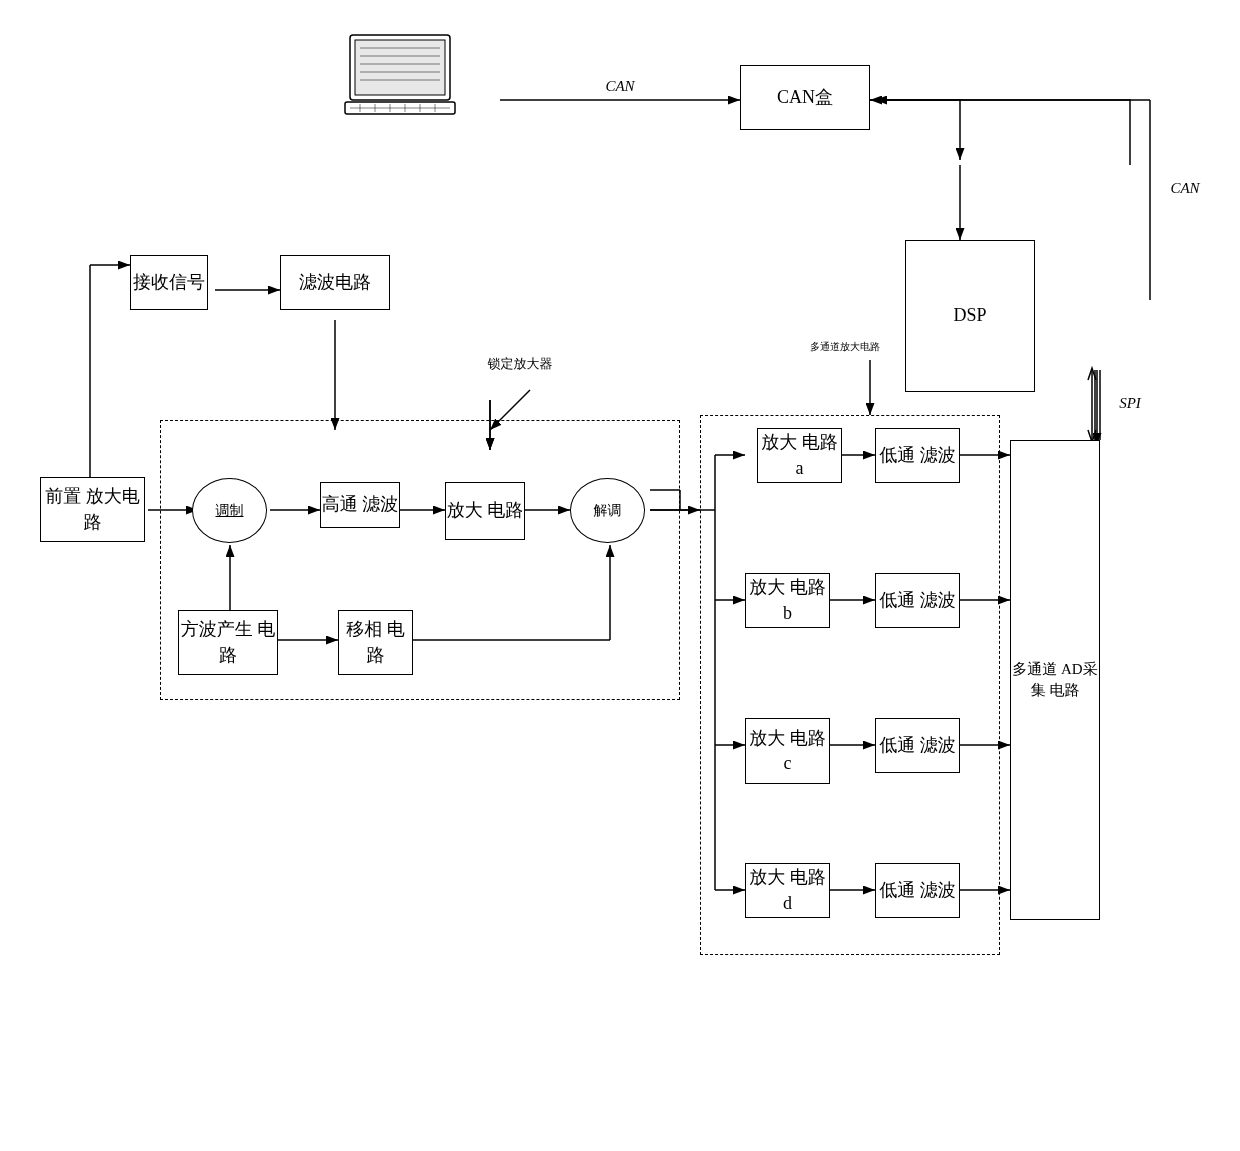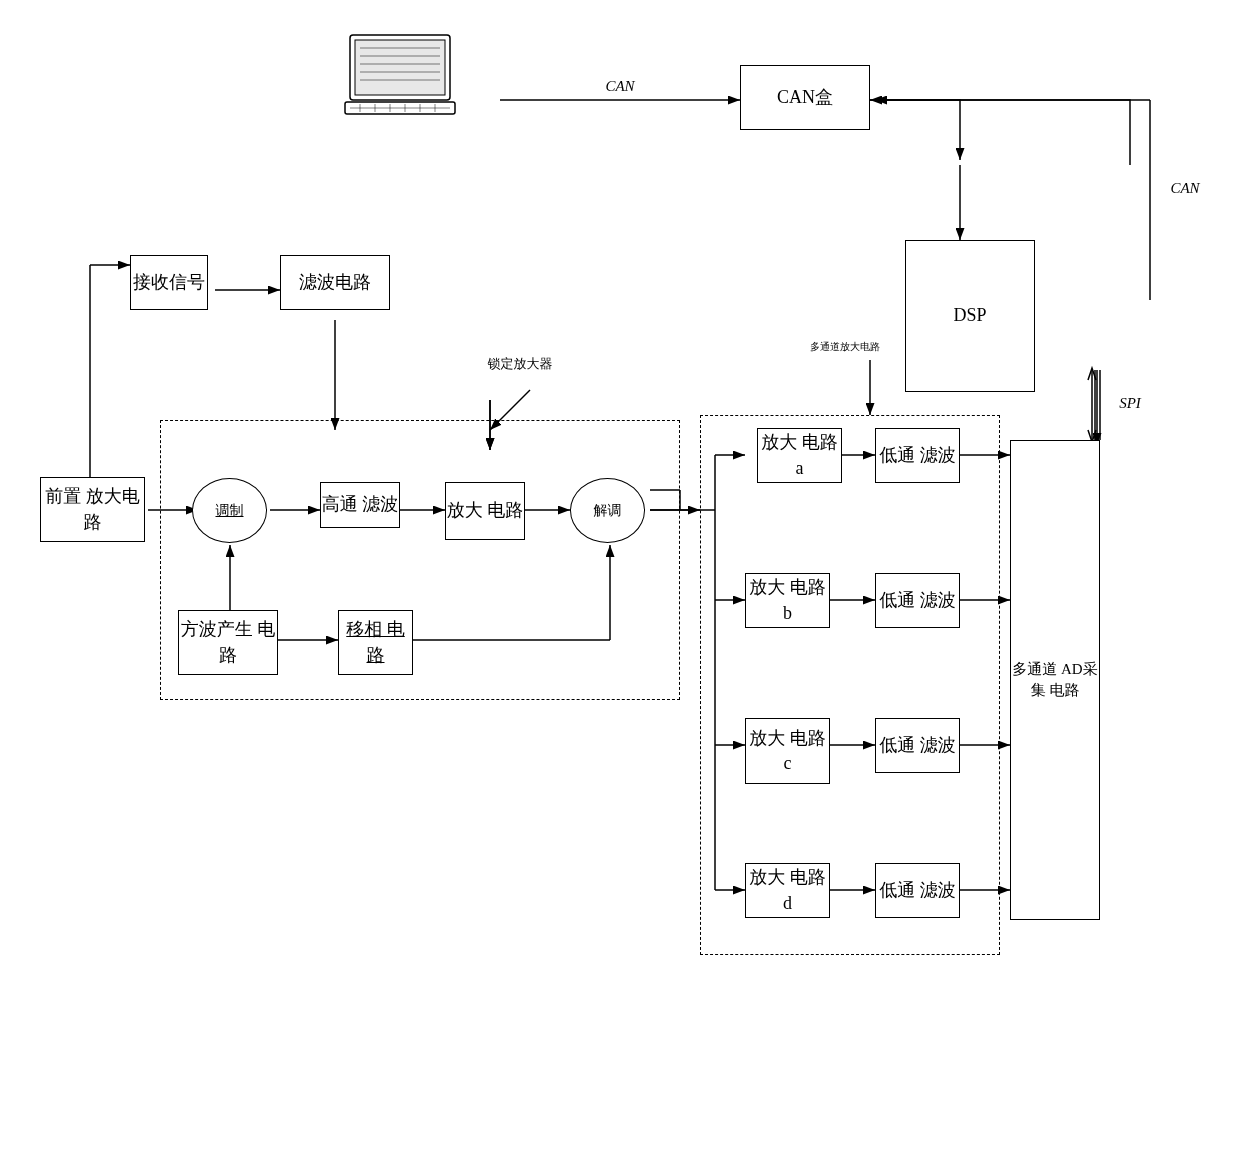--- a/index.html
+++ b/index.html
@@ -226,21 +226,21 @@
 滤波</div>
 
   <div class="box" style="left:445px; top:482px; width:80px; height:58px;">放大
 电路</div>
 
   <div class="circle" style="left:570px; top:478px; width:75px; height:65px;">解调</div>
 
   <div class="box" style="left:178px; top:610px; width:100px; height:65px;">方波产生
 电路</div>
 
-  <div class="box" style="left:338px; top:610px; width:75px; height:65px;text-decoration:underline;">移相
+  <div class="box" style="left:338px; top:610px; width:75px; height:65px;">移相
 电路</div>
 
   <div class="dashed-box" style="left:700px; top:415px; width:300px; height:540px;"></div>
 
   <div class="box" style="left:745px; top:428px; width:85px; height:55px;margin-left:12px;">放大
 电路a</div>
 
   <div class="box" style="left:875px; top:428px; width:85px; height:55px;">低通
 滤波</div>
 

